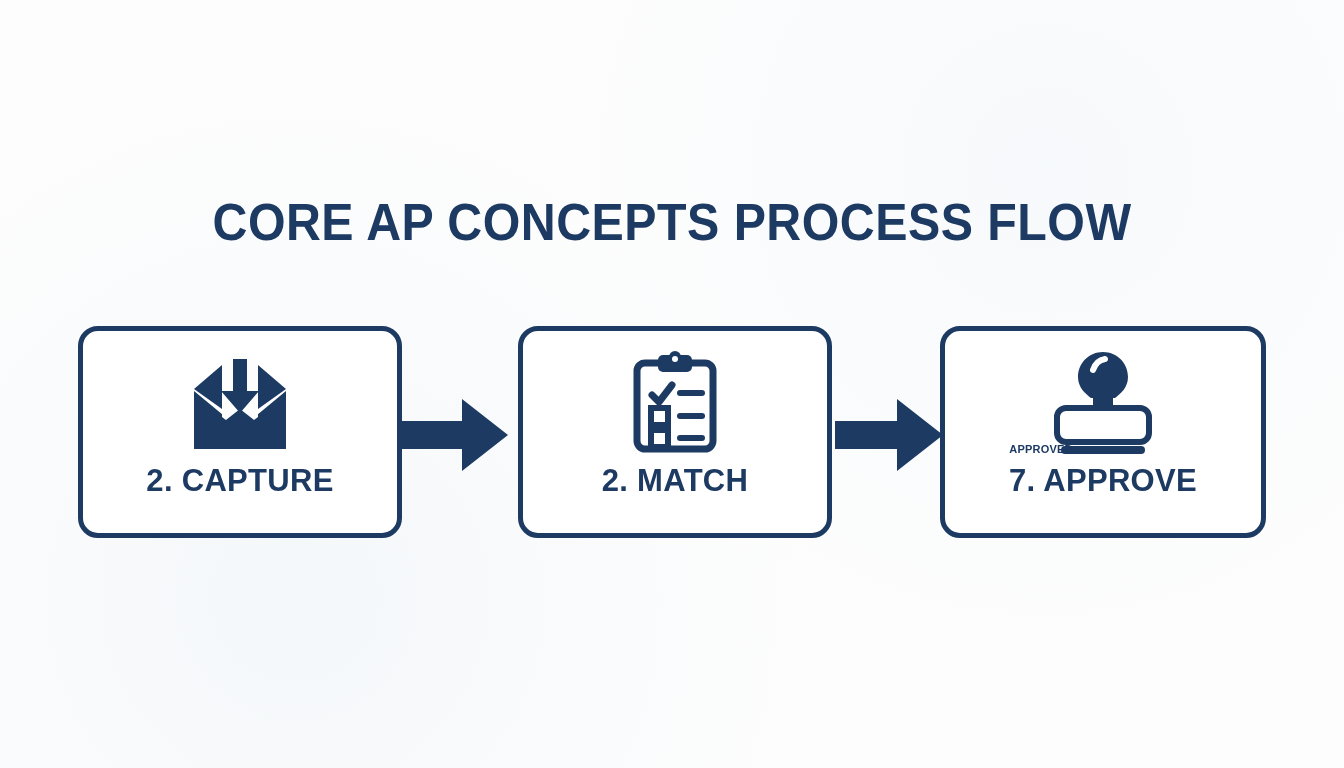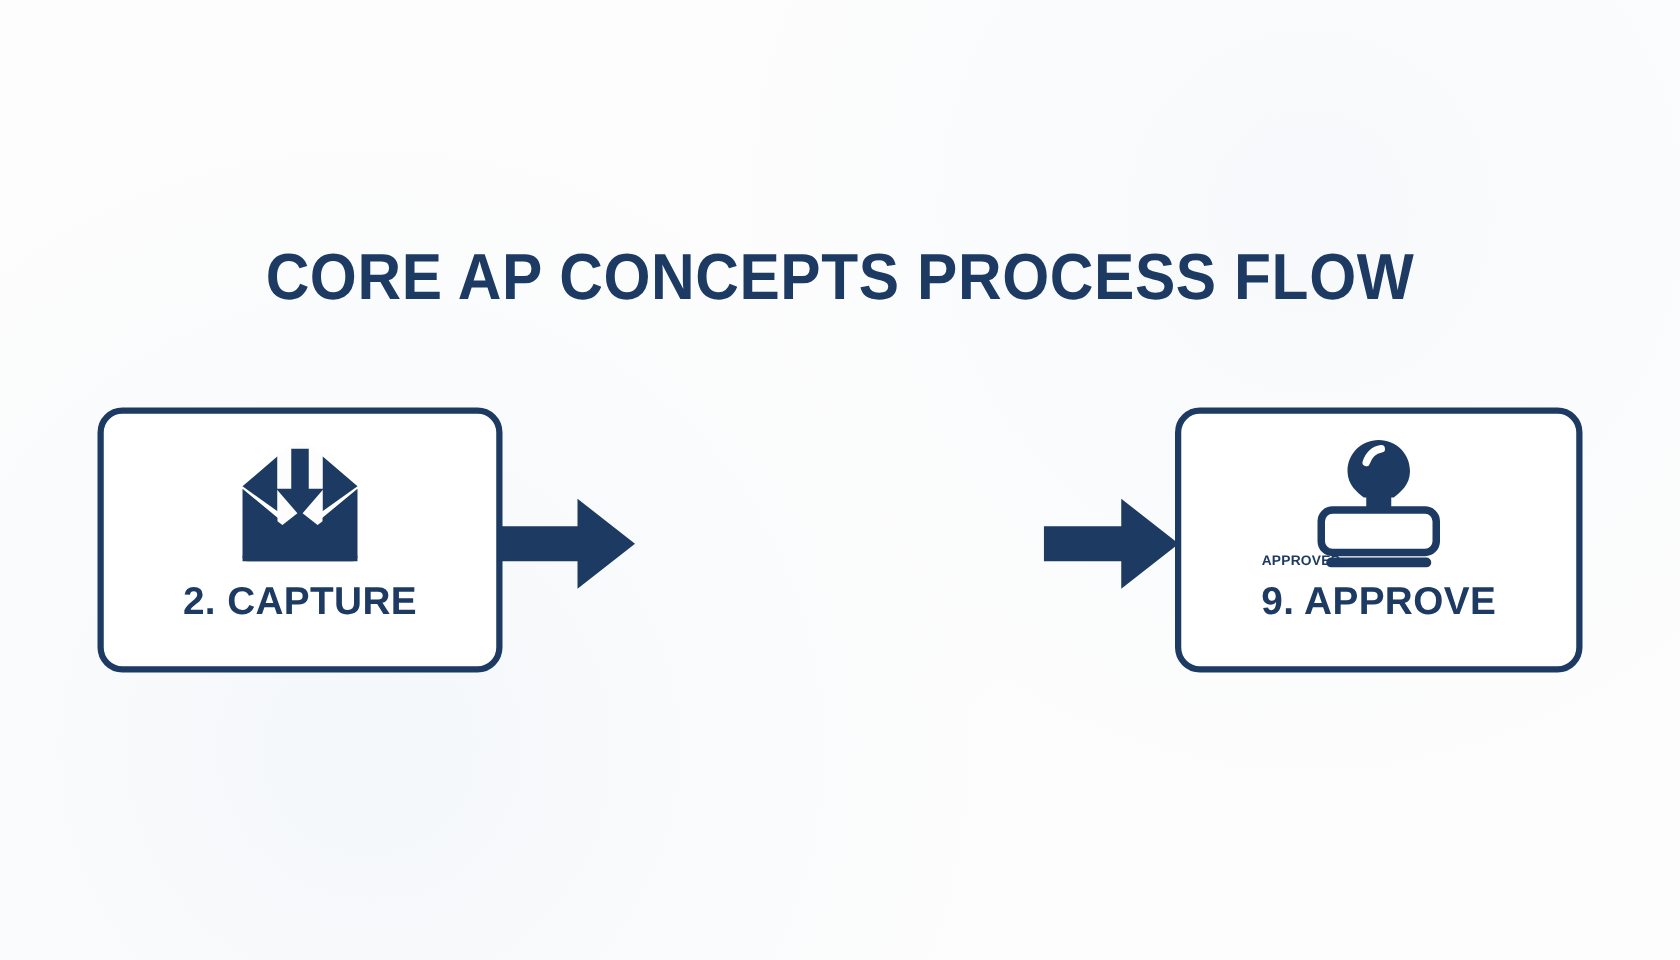--- a/index.html
+++ b/index.html
@@ -123,20 +123,42 @@
       </div>
       <div class="step-label">2. CAPTURE</div>
     </div>
 
     <div class="arrow a1">
       <svg width="108" height="80" viewBox="0 0 108 80" aria-hidden="true">
         <path d="M0 26 L62 26 L62 4 L108 40 L62 76 L62 54 L0 54 Z" fill="#1d3a63"></path>
       </svg>
     </div>
 
+    <div class="step-box s2">
+      <div class="icon-wrap">
+        <svg width="86" height="102" viewBox="0 0 86 102" aria-hidden="true">
+
+          <rect x="5" y="12" width="76" height="86" rx="8" ry="8" fill="none" stroke="#1d3a63" stroke-width="7"></rect>
+
+          <rect x="26" y="4" width="34" height="17" rx="5" ry="5" fill="#1d3a63"></rect>
+          <circle cx="43" cy="6" r="6" fill="#1d3a63"></circle>
+          <circle cx="43" cy="8" r="3" fill="#ffffff"></circle>
+
+          <path d="M20 44 L27 51 L40 34" fill="none" stroke="#1d3a63" stroke-width="7" stroke-linecap="round" stroke-linejoin="round"></path>
+          <line x1="48" y1="42" x2="70" y2="42" stroke="#1d3a63" stroke-width="6" stroke-linecap="round"></line>
+
+          <rect x="19" y="57" width="17" height="17" fill="none" stroke="#1d3a63" stroke-width="6"></rect>
+          <line x1="48" y1="65" x2="70" y2="65" stroke="#1d3a63" stroke-width="6" stroke-linecap="round"></line>
+
+          <rect x="19" y="79" width="17" height="17" fill="none" stroke="#1d3a63" stroke-width="6"></rect>
+          <line x1="48" y1="87" x2="70" y2="87" stroke="#1d3a63" stroke-width="6" stroke-linecap="round"></line>
+        </svg>
+      </div>
+      <div class="step-label">2. MATCH</div>
+    </div>
 
     <div class="arrow a2">
       <svg width="108" height="80" viewBox="0 0 108 80" aria-hidden="true">
         <path d="M0 26 L62 26 L62 4 L108 40 L62 76 L62 54 L0 54 Z" fill="#1d3a63"></path>
       </svg>
     </div>
 
     <div class="step-box s3">
       <div class="icon-wrap">
         <svg width="124" height="104" viewBox="0 0 124 104" aria-hidden="true">
@@ -151,17 +173,17 @@
 
           <rect x="20" y="96" width="84" height="8" rx="4" ry="4" fill="#1d3a63"></rect>
         </svg>
         <div style="position:absolute;width:124px;height:104px;margin-left:-124px;pointer-events:none;">
           <div style="position:absolute;left:16px;top:62px;width:92px;height:26px;
                       display:flex;align-items:center;justify-content:center;
                       font-size:11px;font-weight:bold;letter-spacing:0.2px;color:#1d3a63;
                       font-family:'Liberation Sans',sans-serif;margin-top:24px;">APPROVED</div>
         </div>
       </div>
-      <div class="step-label">9. APPROVE</div>
+      <div class="step-label">7. APPROVE</div>
     </div>
 
   </div>
 </div>
 
 </body></html>

